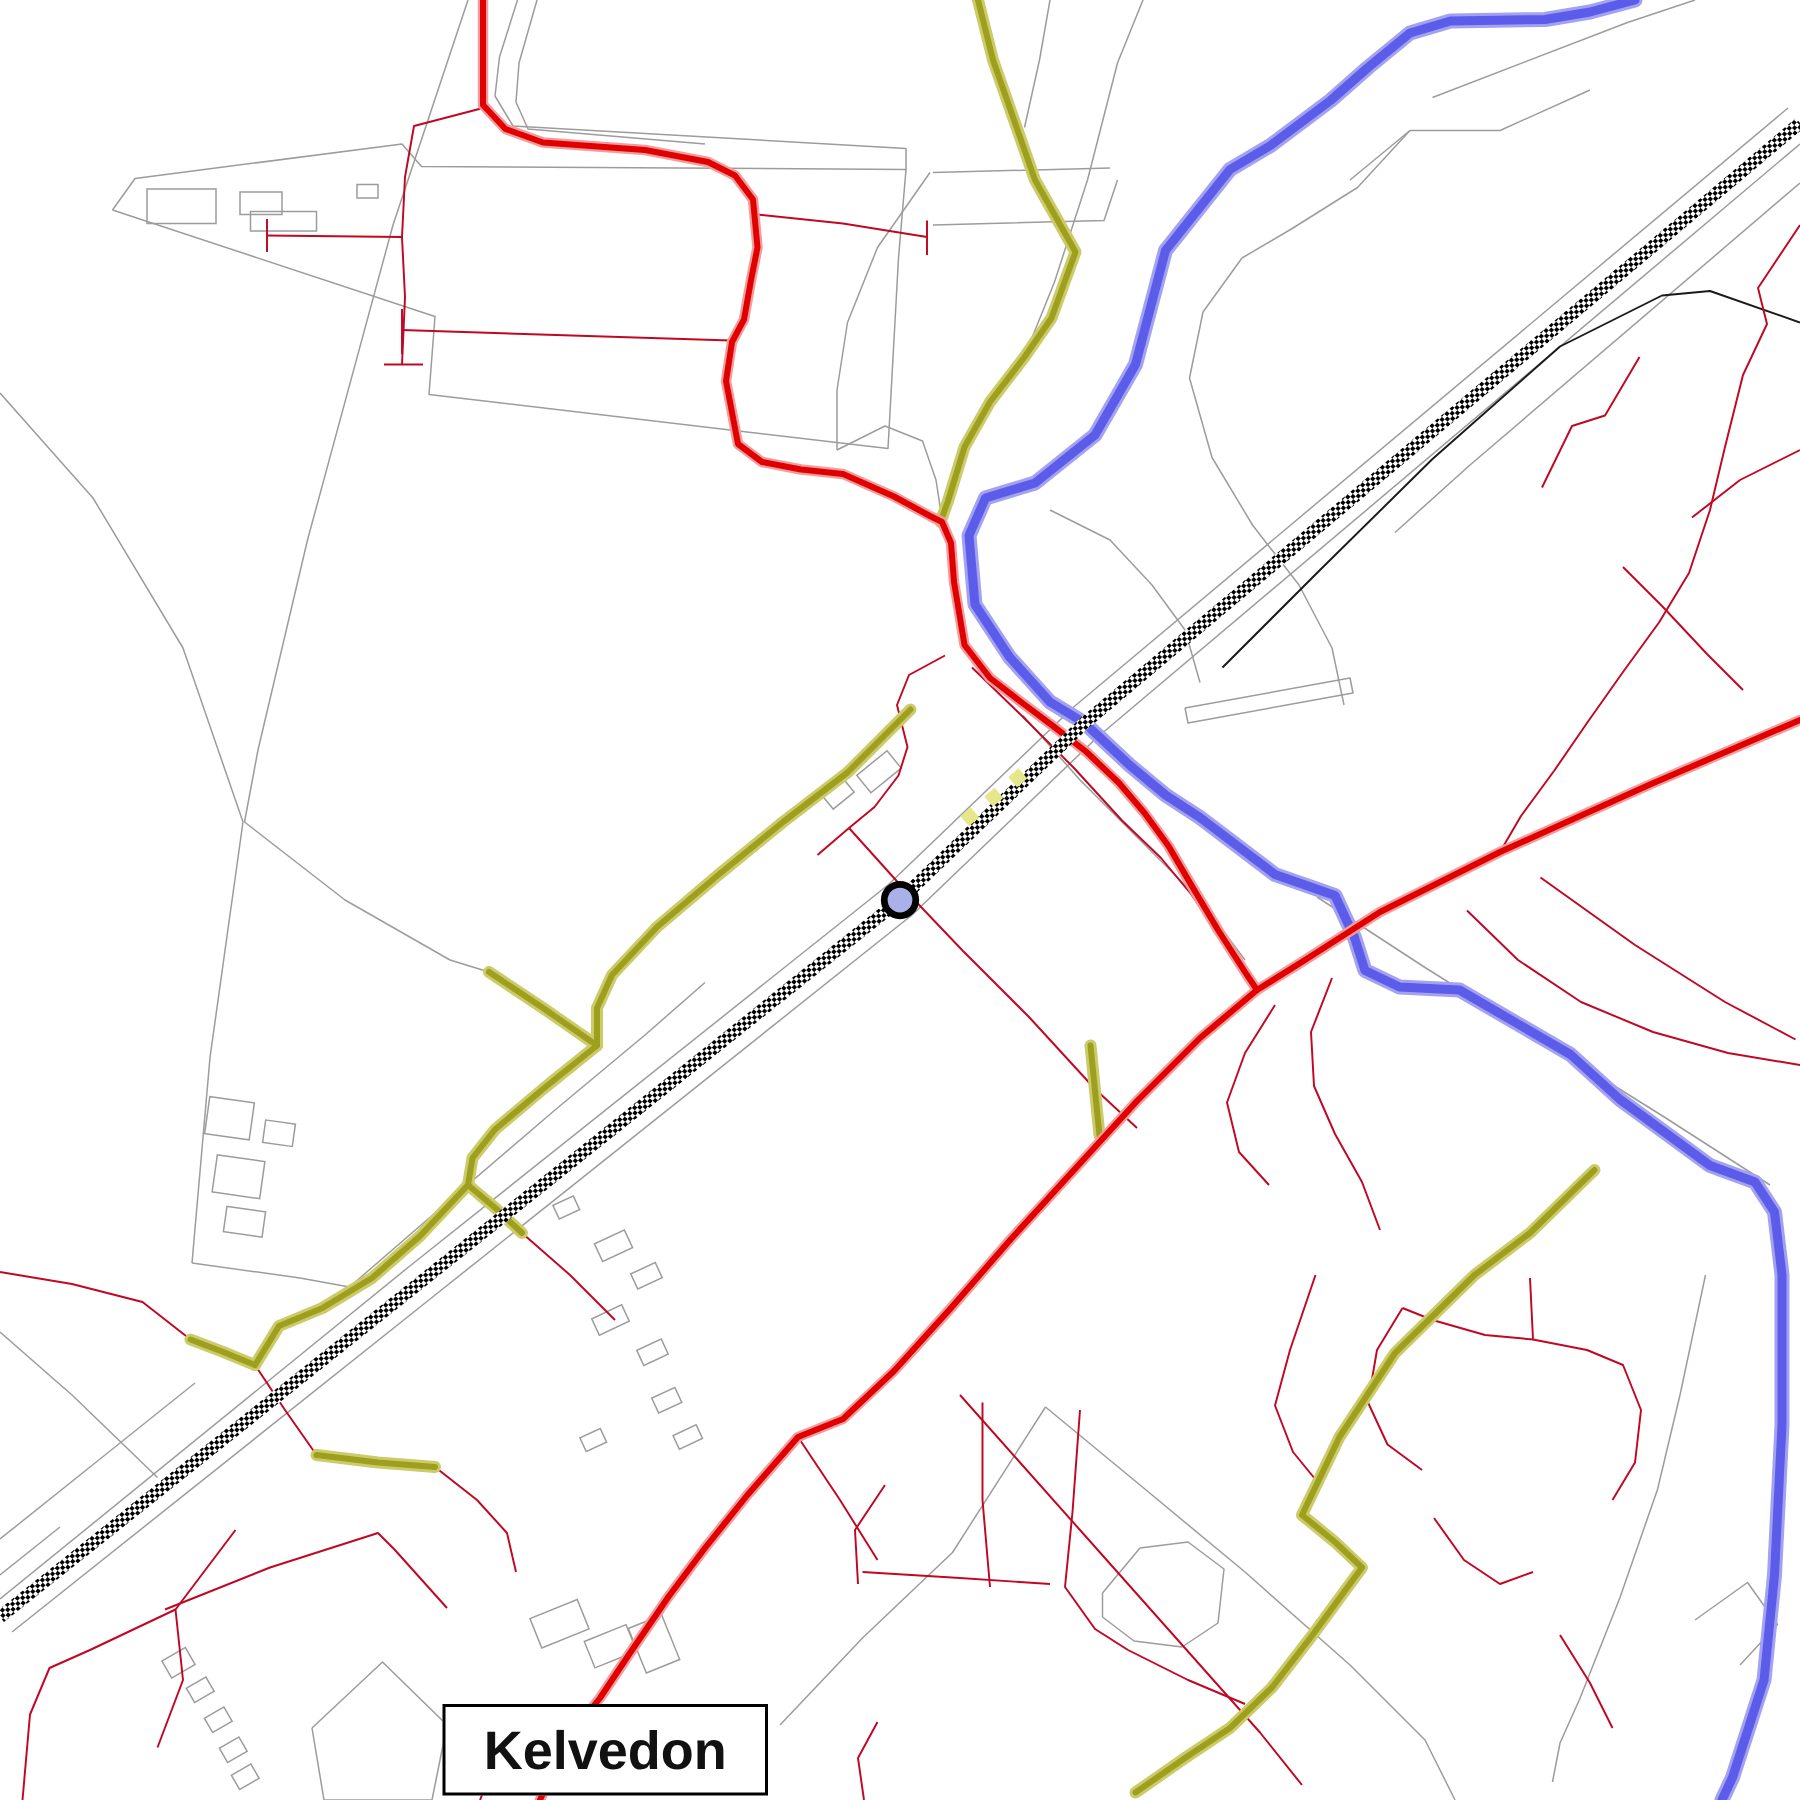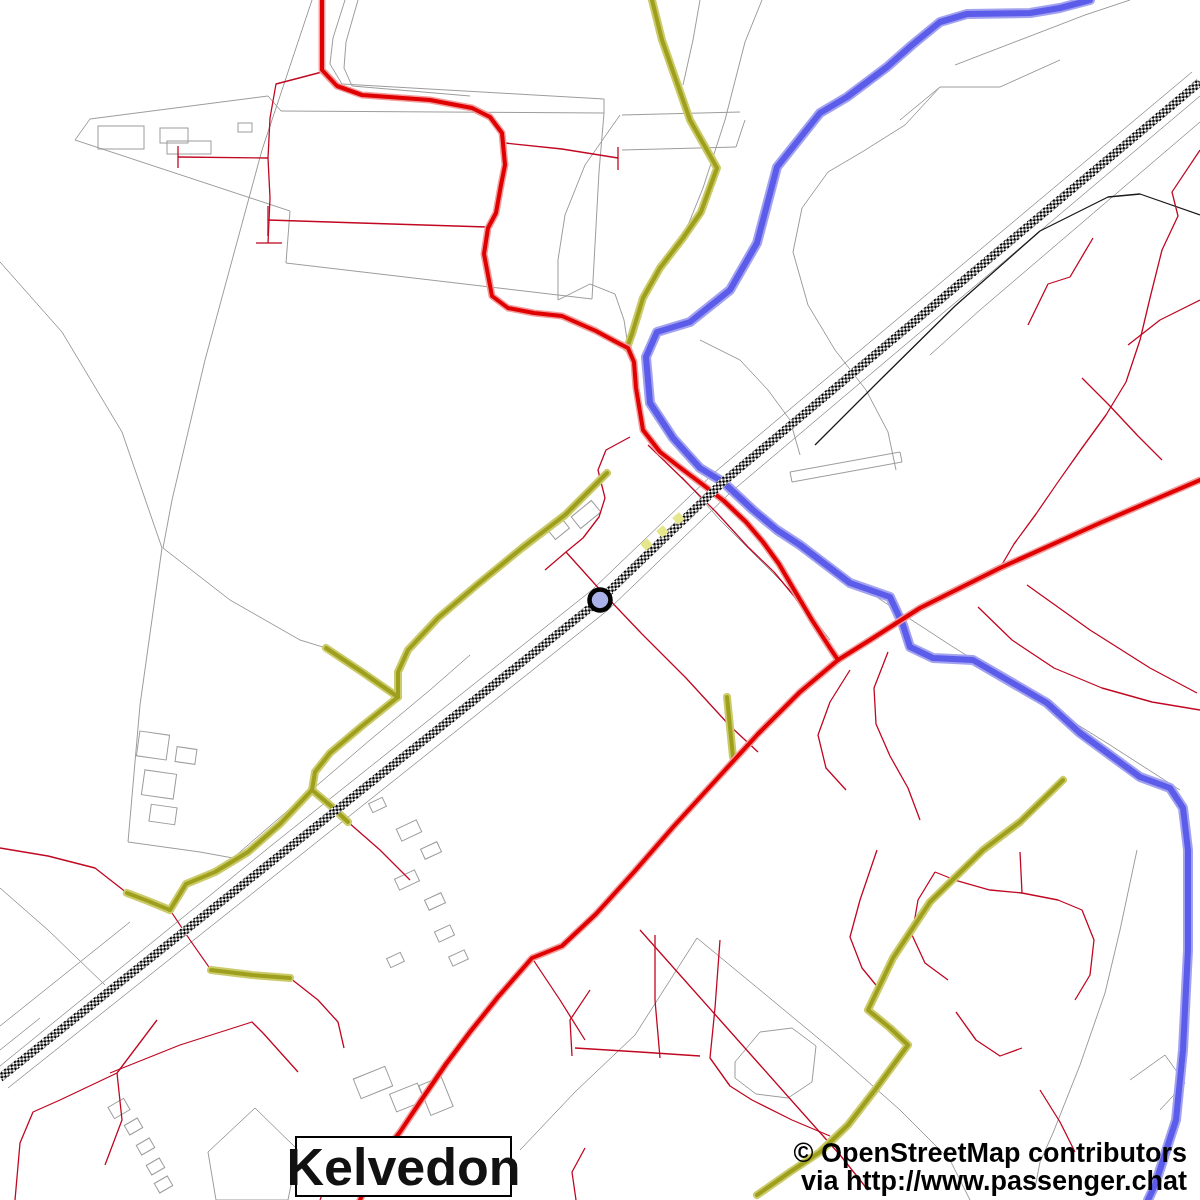--- a/index.html
+++ b/index.html
@@ -173,21 +173,17 @@
         </g>
         <g>
           <rect x="642" y="540" width="9" height="9" fill="#e6e68a" transform="rotate(50 646.5 544.5)"></rect>
           <rect x="658" y="527" width="9" height="9" fill="#e6e68a" transform="rotate(50 662.5 531.5)"></rect>
           <rect x="674" y="514" width="9" height="9" fill="#e6e68a" transform="rotate(50 678.5 518.5)"></rect>
         </g>
       </g>
     <circle id="station-marker" cx="600" cy="600" r="10.5" fill="#aab1e8" stroke="#000000" stroke-width="4.5"></circle>
   </svg>
 
-  <div class="place-label" style="left: 295px; top: 1136px; width: 213px; height: 57px; font-size: 52px; text-align: center;">
+  <div class="place-label" style="left: 295px; top: 1136px; width: 213px; height: 57px; font-size: 36px; text-align: center;">
     <span>Kelvedon</span>
   </div>
 
-  <div class="attribution" style="right: 13px; top: 1140px; font-size: 27px;">
-    <div>© OpenStreetMap contributors</div>
-    <div>via http://www.passenger.chat</div>
-  </div>
 </div>
 
 </body></html>

